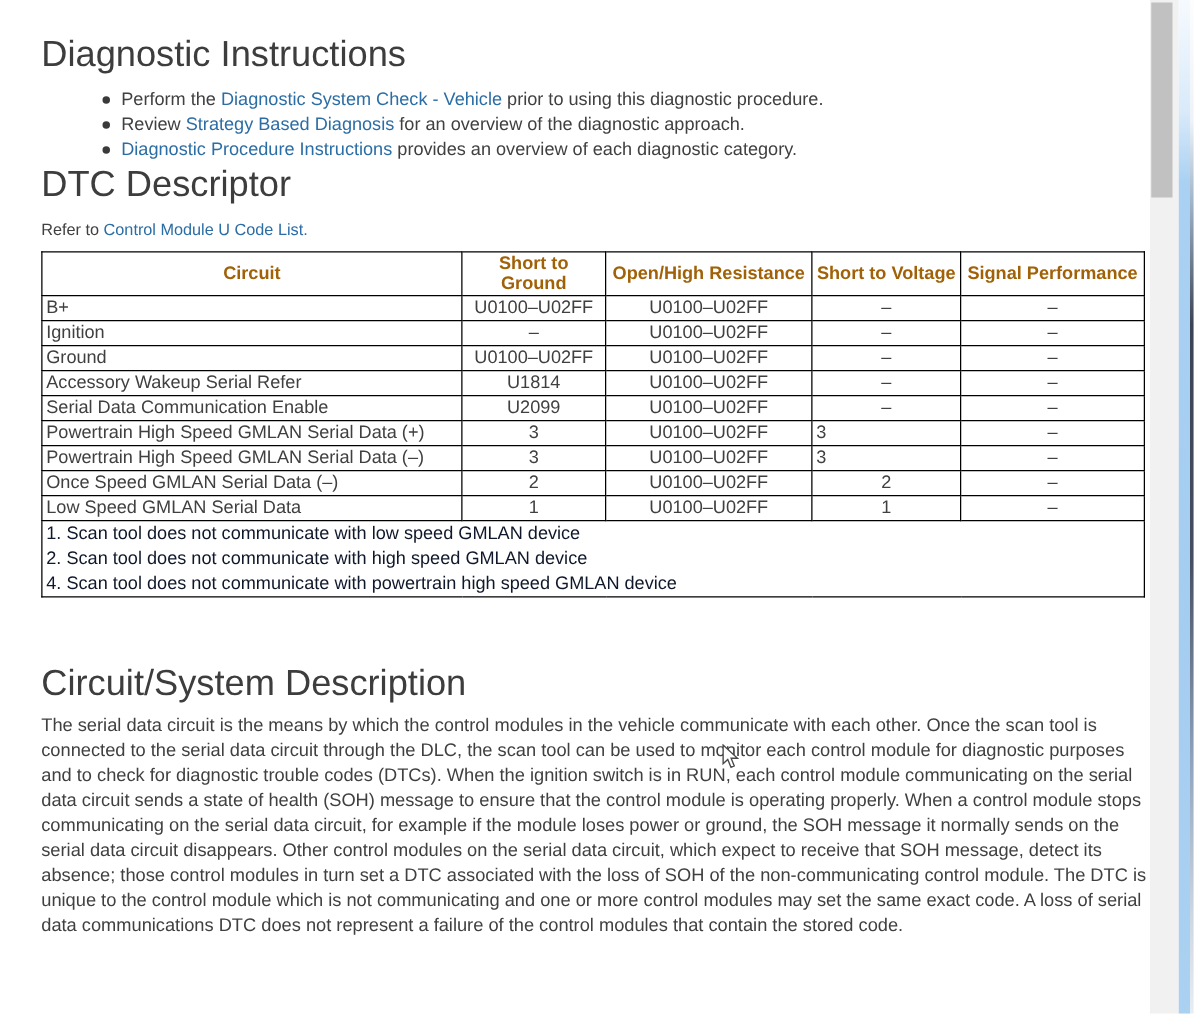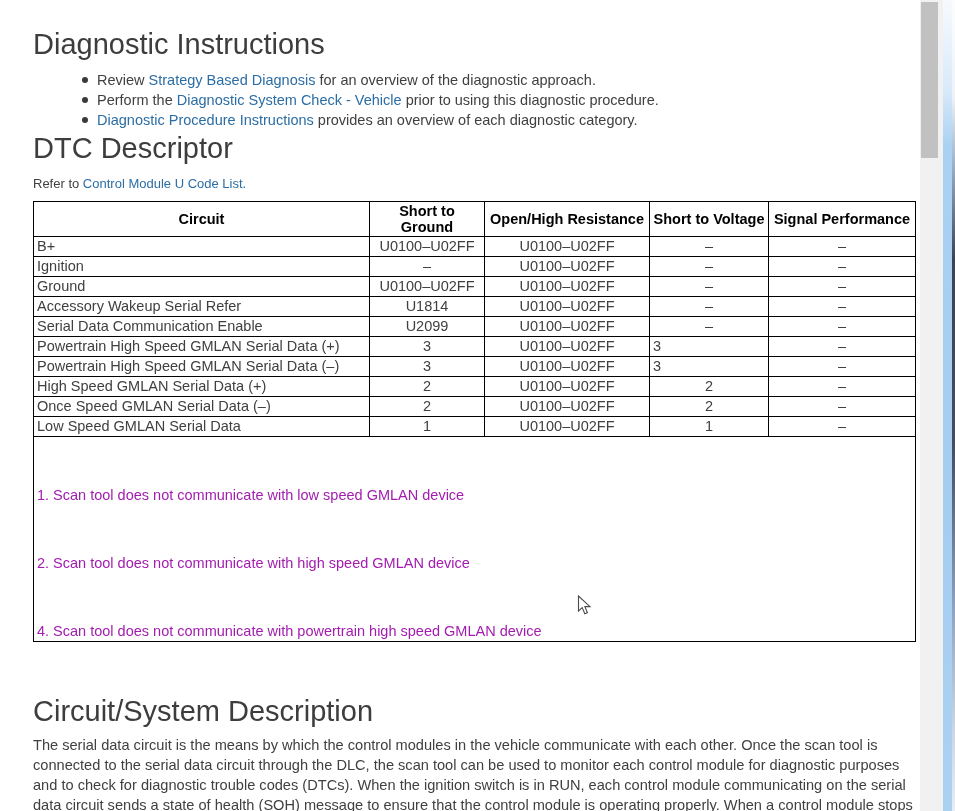--- a/index.html
+++ b/index.html
@@ -64,29 +64,29 @@
   a.doclink { color: #2b6da5; text-decoration: none; cursor: pointer; }
 
   .refer-line { margin-top: 9px; font-size: 13px; line-height: 19px; color: #404040; }
 
   table.fault {
     border-collapse: collapse; table-layout: fixed; width: 882px;
     margin-top: 8px; font-size: 14.5px; color: #404040;
   }
   table.fault th, table.fault td { border: 1px solid #000000; }
   table.fault th {
-    font-weight: 700; color: #000000; text-align: center;
+    font-weight: 700; color: #a16207; text-align: center;
     height: 21px; padding: 1px 3px; font-size: 14.5px;
   }
   table.fault td { height: 20px; padding: 0 3px; line-height: 17px; }
   td.c-name { text-align: left; padding-left: 2px; }
   td.c-val { text-align: center; }
   td.c-left { text-align: left; padding-left: 2px; }
   td.fn-cell { padding: 2px 3px 4px 2px; }
-  .fn-line { line-height: 20px; font-size: 14.5px; color: #a21caf; margin-top: 48px; }
+  .fn-line { line-height: 20px; font-size: 14.5px; color: #0f172a; }
 
   .csd-body {
     margin-top: 7px; width: 884px;
     font-size: 14.6px; line-height: 20px; color: #404040;
   }
 
   .cursor {
     position: absolute; left: 577px; top: 595px; width: 15px; height: 21px;
     pointer-events: none;
   }
@@ -97,24 +97,24 @@
 <div class="viewport">
 
   <div class="left-strip"></div>
 
   <div class="content">
 
     <h1 class="h-first">Diagnostic Instructions</h1>
 
     <ul class="bullets">
       <li>
-        <span class="dot"></span><span>Review </span><a class="doclink">Strategy Based Diagnosis</a><span> for an overview of the diagnostic approach.</span>
+        <span class="dot"></span><span>Perform the </span><a class="doclink">Diagnostic System Check - Vehicle</a><span> prior to using this diagnostic procedure.</span>
       </li>
       <li>
-        <span class="dot"></span><span>Perform the </span><a class="doclink">Diagnostic System Check - Vehicle</a><span> prior to using this diagnostic procedure.</span>
+        <span class="dot"></span><span>Review </span><a class="doclink">Strategy Based Diagnosis</a><span> for an overview of the diagnostic approach.</span>
       </li>
       <li>
         <span class="dot"></span><span></span><a class="doclink">Diagnostic Procedure Instructions</a><span> provides an overview of each diagnostic category.</span>
       </li>
     </ul>
 
     <h1 class="h-dtc">DTC Descriptor</h1>
 
     <div class="refer-line">
       <span>Refer to </span><a class="doclink">Control Module U Code List.</a>
@@ -182,27 +182,20 @@
           <td class="c-val">–</td>
         </tr>
         <tr>
           <td class="c-name">Powertrain High Speed GMLAN Serial Data (–)</td>
           <td class="c-val">3</td>
           <td class="c-val">U0100–U02FF</td>
           <td class="c-left">3</td>
           <td class="c-val">–</td>
         </tr>
         <tr>
-          <td class="c-name">High Speed GMLAN Serial Data (+)</td>
-          <td class="c-val">2</td>
-          <td class="c-val">U0100–U02FF</td>
-          <td class="c-val">2</td>
-          <td class="c-val">–</td>
-        </tr>
-        <tr>
           <td class="c-name">Once Speed GMLAN Serial Data (–)</td>
           <td class="c-val">2</td>
           <td class="c-val">U0100–U02FF</td>
           <td class="c-val">2</td>
           <td class="c-val">–</td>
         </tr>
         <tr>
           <td class="c-name">Low Speed GMLAN Serial Data</td>
           <td class="c-val">1</td>
           <td class="c-val">U0100–U02FF</td>

